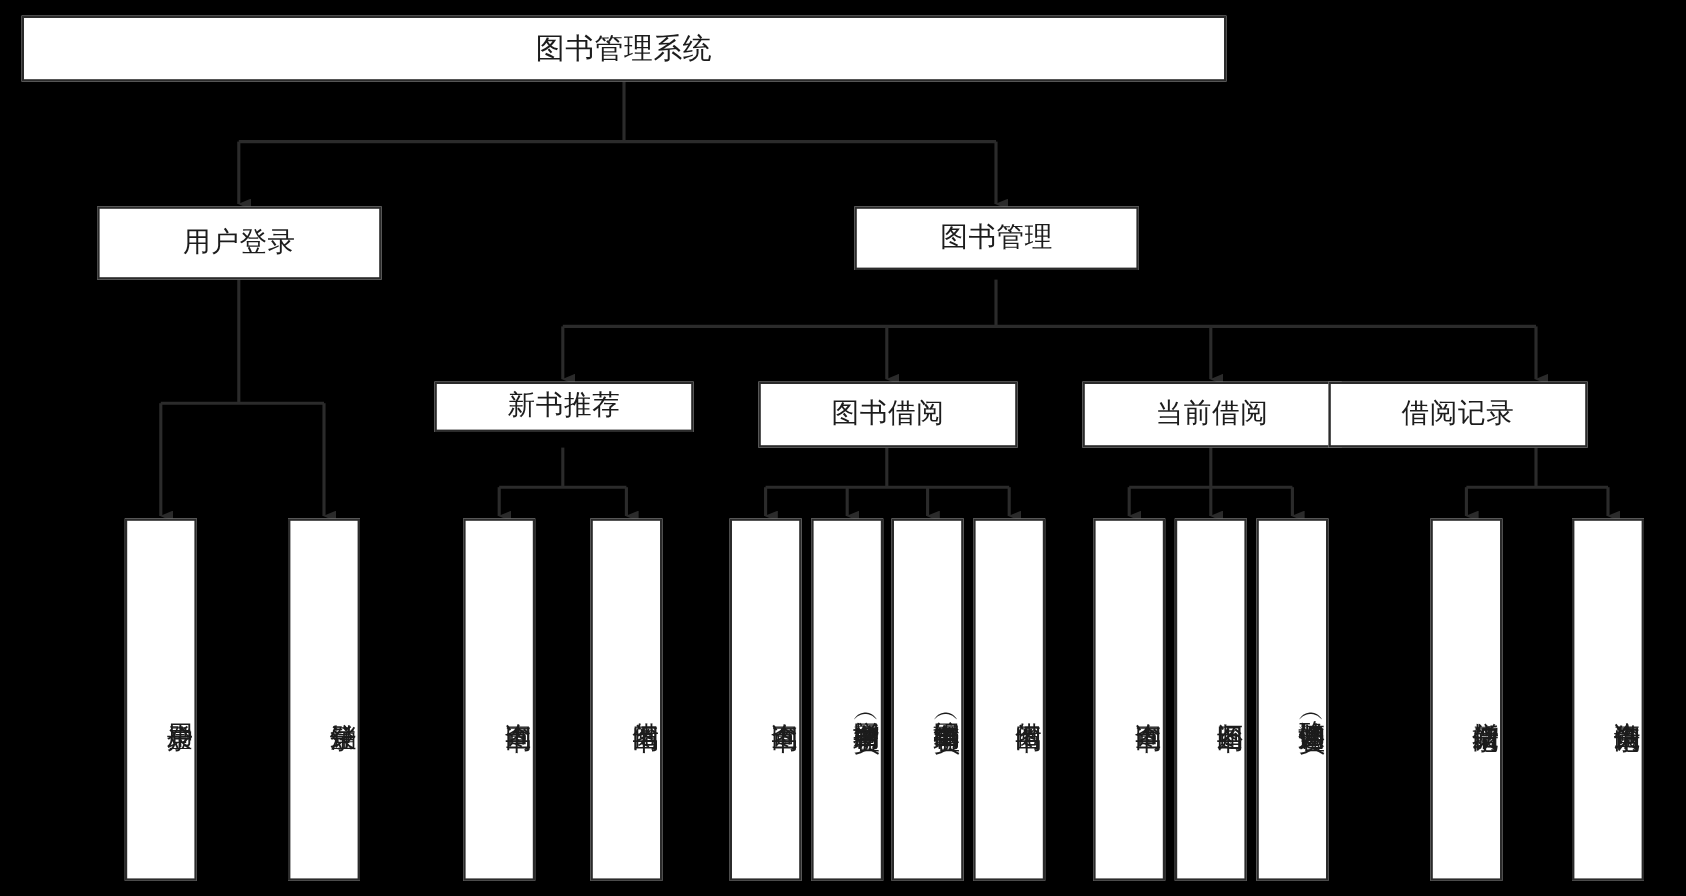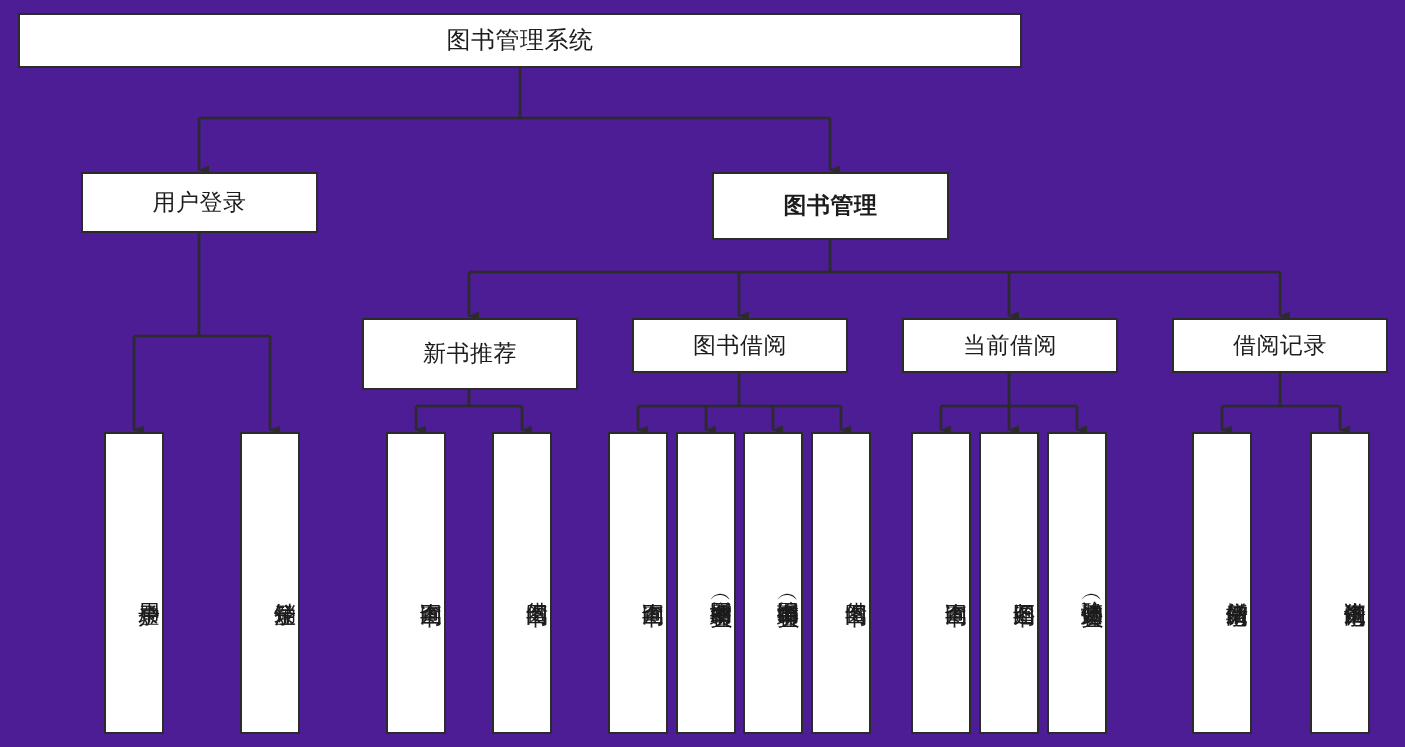--- a/index.html
+++ b/index.html
@@ -7,21 +7,21 @@
     padding: 0;
     background: #ffffff;
   }
   body {
     font-family: "DejaVu Sans", "Liberation Sans", sans-serif;
   }
   #canvas {
     position: relative;
     width: 1405px;
     height: 747px;
-    background: #4c1d95;
+    background: #000000;
     overflow: hidden;
   }
   svg.edges {
     position: absolute;
     left: 0;
     top: 0;
     width: 1405px;
     height: 747px;
     pointer-events: none;
   }
@@ -124,26 +124,26 @@
       <path d="M1280,373 L1280,406"></path>
       <path d="M1222,406 L1340,406"></path>
       <path d="M1222,406 L1222,430" marker-end="url(#arrowhead)"></path>
       <path d="M1340,406 L1340,430" marker-end="url(#arrowhead)"></path>
     </g>
   </svg>
 
   <div class="node node-h node-root" style="left:18px; top:13px; width:1004px; height:55px;">图书管理系统</div>
 
   <div class="node node-h" style="left:81px; top:172px; width:237px; height:61px;">用户登录</div>
-  <div class="node node-h" style="left:712px; top:172px; width:237px; height:68px;font-weight:bold;">图书管理</div>
+  <div class="node node-h" style="left:712px; top:172px; width:237px; height:53px;">图书管理</div>
 
-  <div class="node node-h" style="left:362px; top:318px; width:216px; height:72px;">新书推荐</div>
+  <div class="node node-h" style="left:362px; top:318px; width:216px; height:42px;">新书推荐</div>
   <div class="node node-h" style="left:632px; top:318px; width:216px; height:55px;text-align:center;">图书借阅</div>
   <div class="node node-h" style="left:902px; top:318px; width:216px; height:55px;">当前借阅</div>
-  <div class="node node-h" style="left:1172px; top:318px; width:216px; height:55px;">借阅记录</div>
+  <div class="node node-h" style="left:1107px; top:318px; width:216px; height:55px;">借阅记录</div>
 
   <div class="node node-v" style="left:104px; top:432px; width:60px; height:302px;">
     <span class="vtext">用户登录</span>
   </div>
   <div class="node node-v" style="left:240px; top:432px; width:60px; height:302px;">
     <span class="vtext">注销登录</span>
   </div>
 
   <div class="node node-v" style="left:386px; top:432px; width:60px; height:302px;">
     <span class="vtext">查询图书</span>

